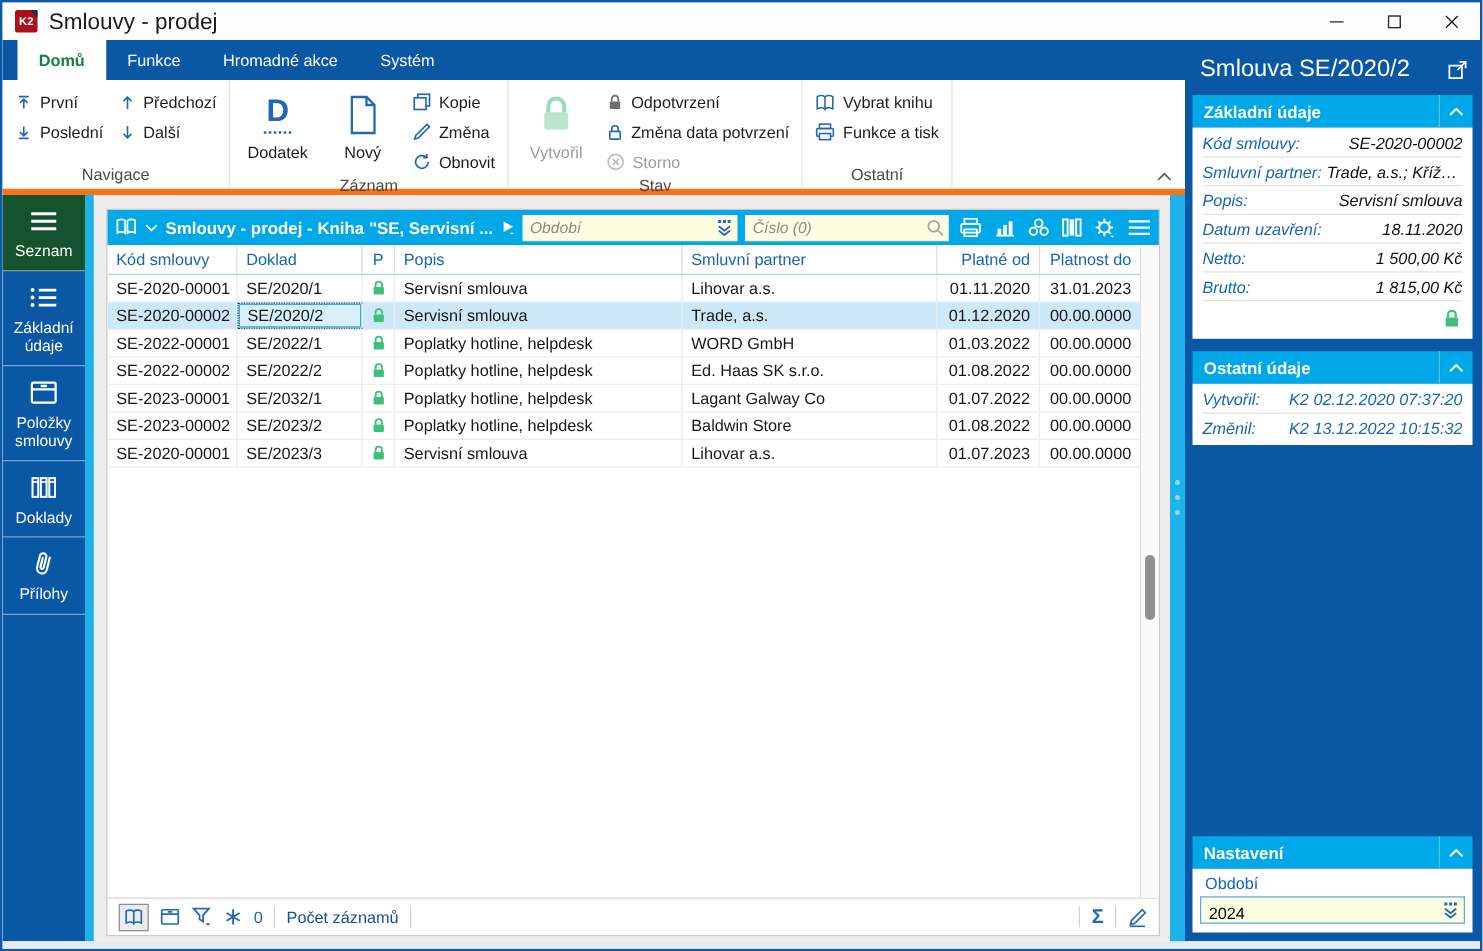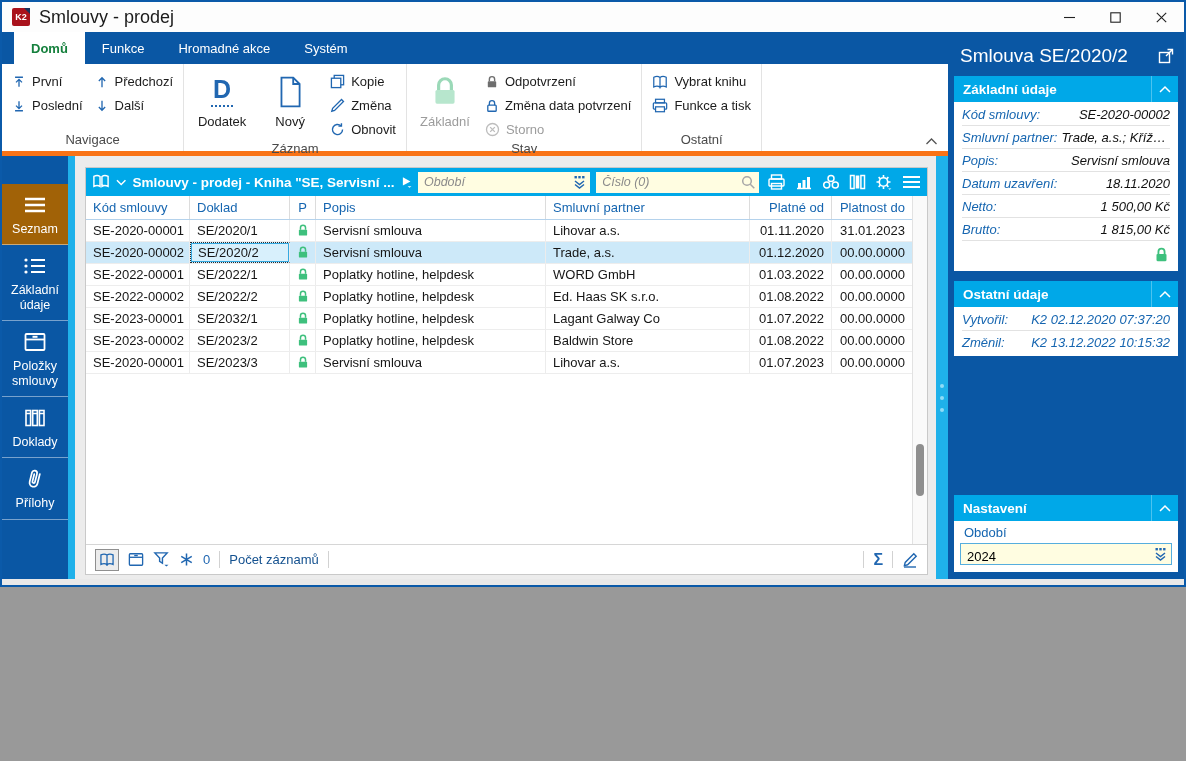--- a/index.html
+++ b/index.html
@@ -1,17 +1,17 @@
 <!DOCTYPE html>
 <html><head>
 <meta charset="utf-8">
 <style>
   * { margin:0; padding:0; box-sizing:border-box; }
   body { font-family:"Liberation Sans", sans-serif; background:#999; }
-  .window { width:1186px; height:587px; border:2px solid #0b5aa9; background:#fff;
+  .window { width:1186px; height:761px; border:2px solid #0b5aa9; background:#fff;
             display:flex; flex-direction:column; position:relative; overflow:hidden; }
 
   
   .titlebar { height:30px; background:#fdfdfd; display:flex; align-items:center; flex:0 0 auto; }
   .app-logo { width:18px; height:18px; margin-left:10px; background:#a9121c; color:#fff;
               font-size:9px; font-weight:bold; display:flex; align-items:center; justify-content:center;
               position:relative; border-radius:2px; }
   .app-logo::after { content:""; position:absolute; top:0; right:0; border-top:6px solid #16325c;
               border-left:6px solid transparent; }
   .win-title { font-size:18px; color:#1b1b1b; margin-left:9px; }
@@ -42,21 +42,21 @@
   .bbtn.disabled .blabel { color:#9c9c9c; }
   .dodatek-glyph { font-size:25px; font-weight:bold; color:#2167b1; line-height:1;
                    border-bottom:2px dotted #2167b1; padding:0 2px 3px; }
   .ribbon-collapse { position:absolute; right:10px; bottom:5px; }
 
   
   .content { flex:1; display:flex; min-height:0; background:#ececec; }
   .sidebar { width:66px; background:#0a57a4; display:flex; flex-direction:column; flex:0 0 auto; }
   .side-tab { padding:9px 2px 8px; text-align:center; color:#fff; font-size:12.5px; line-height:1.15;
               border-bottom:1px solid rgba(255,255,255,.45); }
-  .side-tab.active { background:#a16207;margin-top:28px; }
+  .side-tab.active { background:#14532d; }
   .side-tab .sicon { height:24px; display:flex; align-items:center; justify-content:center; margin-bottom:5px; }
   .side-splitter { width:7px; background:#1fb1ea; flex:0 0 auto; }
 
   .main-area { flex:1; min-width:0; padding:11px 8px 4px 10px; display:flex; flex-direction:column; }
   .grid-panel { flex:1; background:#fff; border:1px solid #c9c9c9; display:flex; flex-direction:column; min-height:0; }
 
   
   .book-bar { height:28px; background:#00a8e8; display:flex; align-items:center; padding:0 6px; gap:6px; flex:0 0 auto; }
   .bb-title { color:#fff; font-weight:bold; font-size:13.5px; white-space:nowrap; }
   .bb-input { position:relative; height:21px; }
@@ -249,21 +249,21 @@
 
         <div class="rgroup">
           <div class="rgroup-items">
             <div class="bbtn disabled">
               <div class="bicon">
                 <svg width="34" height="34" viewBox="0 0 32 32">
                   <path d="M10 14V9.5a6 6 0 0 1 12 0V14" fill="none" stroke="#9bd9b8" stroke-width="3"></path>
                   <rect x="7" y="14" width="18" height="13" rx="1.5" fill="#b7e6cd"></rect>
                 </svg>
               </div>
-              <div class="blabel">Základní</div>
+              <div class="blabel">Vytvořil</div>
             </div>
             <div class="small-col">
               <div class="sbtn">
                 <svg width="14" height="14" viewBox="0 0 16 16">
                     <path d="M5 7V4.8a3 3 0 0 1 6 0V7" fill="none" stroke="#6e6e6e" stroke-width="1.6"></path>
                     <rect x="3.2" y="7" width="9.6" height="7" rx="1" fill="#6e6e6e"></rect>
                   </svg>
                 <span>Odpotvrzení</span>
               </div>
               <div class="sbtn">

